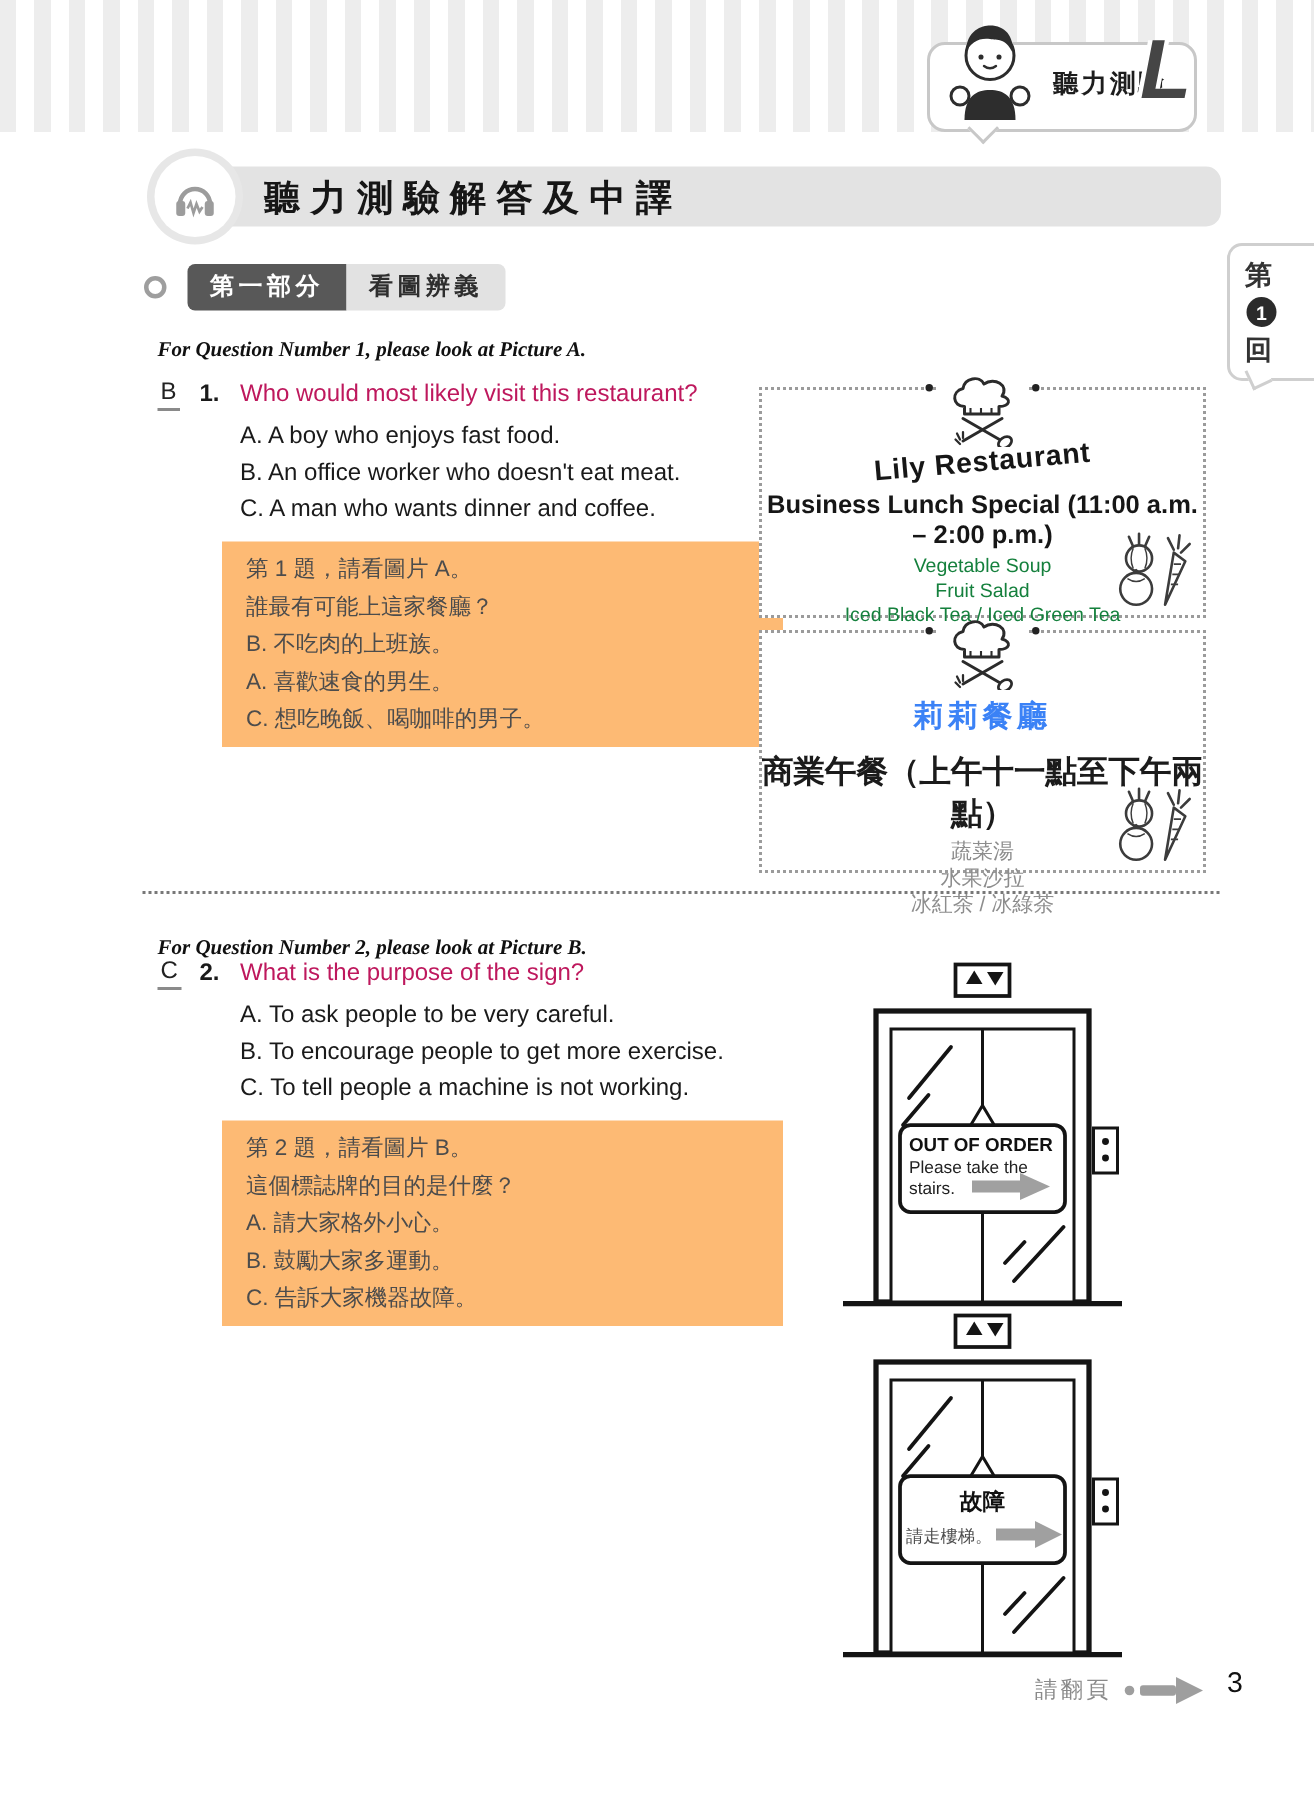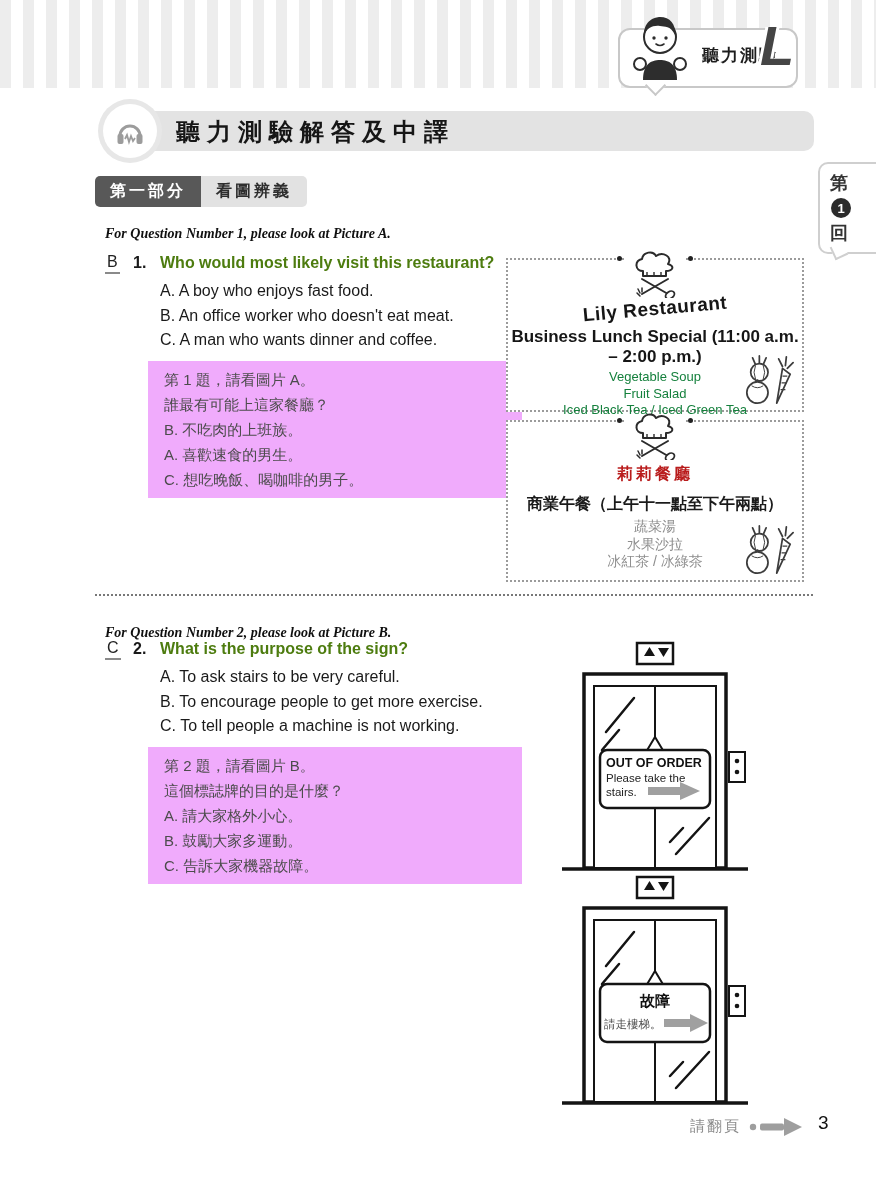--- a/index.html
+++ b/index.html
@@ -34,48 +34,48 @@
     border:2px solid #cfcfcf;border-radius:10px;display:flex;flex-direction:column;
     align-items:flex-start;padding-left:10px;justify-content:center;gap:3px;}
   .round-tab .zh{font-size:18px;font-weight:bold;color:#333;}
   .round-badge{width:20px;height:20px;border-radius:50%;background:#2b2b2b;color:#fff;
     font-size:13px;font-weight:bold;display:flex;align-items:center;justify-content:center;margin-left:1px;}
   .tab-tail{position:absolute;left:832px;top:244px;width:12px;height:12px;background:#fff;
     border-right:2px solid #cfcfcf;border-bottom:2px solid #cfcfcf;transform:rotate(65deg);}
   
   .part-bullet{position:absolute;left:96px;top:184px;width:9px;height:9px;border-radius:50%;
     background:#fff;border:3px solid #9e9e9e;}
-  .part-banner{position:absolute;left:95px;top:176px;height:31px;display:flex;}
+  .part-banner{position:absolute;left:125px;top:176px;height:31px;display:flex;}
   .chip{display:flex;align-items:center;padding:0 15px;font-size:16px;font-weight:bold;letter-spacing:3px;}
   .chip-dark{background:#585858;color:#fff;border-radius:5px 0 0 5px;}
   .chip-light{background:#e2e2e2;color:#2e2e2e;border-radius:0 5px 5px 0;}
   
   .q-heading{position:absolute;font-family:"Liberation Serif",serif;font-style:italic;
     font-weight:bold;font-size:14px;color:#101010;}
   .answer-letter{position:absolute;font-size:16px;color:#222;border-bottom:2px solid #8a8a8a;
     padding:0 2px 1px 2px;}
   .q-number{position:absolute;font-size:16px;font-weight:bold;color:#1a1a1a;}
-  .q-text{position:absolute;font-size:16px;color:#4d7c0f;font-weight:bold;}
+  .q-text{position:absolute;font-size:16px;color:#be185d;}
   .q-options{position:absolute;font-size:16px;color:#1a1a1a;line-height:24.5px;}
-  .trans-box{position:absolute;left:148px;width:342px;background:#f0abfc;
+  .trans-box{position:absolute;left:148px;width:342px;background:#fdba74;
     padding:6px 16px;font-size:15px;color:#4c4c4c;line-height:25px;}
   
   .menu-card{position:absolute;left:506px;width:294px;background:#fff;
     border:2px dotted #9b9b9b;text-align:center;}
   .menu-notch{position:absolute;top:-4px;left:50%;transform:translateX(-50%);
     width:62px;height:8px;background:#fff;}
   .menu-dot{position:absolute;top:-4px;width:5px;height:5px;border-radius:50%;background:#222;}
   .menu-dot.l{left:calc(50% - 38px);} .menu-dot.r{left:calc(50% + 33px);}
   .chef-hat{position:absolute;top:-12px;left:50%;transform:translateX(-50%);}
   .menu-name-en{margin-top:38px;font-size:19px;font-weight:bold;color:#161616;
     transform:rotate(-5deg);letter-spacing:.5px;}
   .menu-head-en{margin-top:7px;font-size:17px;font-weight:bold;color:#161616;}
   .menu-items-en{margin-top:2px;font-size:13px;color:#15803d;line-height:16.5px;}
-  .menu-name-zh{margin-top:42px;font-size:16px;font-weight:bold;color:#b91c1c;letter-spacing:3px;}
-  .menu-head-zh{margin-top:9px;font-size:16px;font-weight:bold;color:#1b1b1b;}
+  .menu-name-zh{margin-top:42px;font-size:20px;font-weight:bold;color:#3b82f6;letter-spacing:3px;}
+  .menu-head-zh{margin-top:9px;font-size:21px;font-weight:bold;color:#1b1b1b;}
   .menu-items-zh{margin-top:3px;font-size:14px;color:#8d8d8d;line-height:17.5px;}
   .veg-icon{position:absolute;right:6px;bottom:3px;}
   
   .dotted-divider{position:absolute;left:95px;top:594px;width:718px;border-top:2px dotted #787878;}
   
   .elevator{position:absolute;left:560px;width:190px;height:232px;}
   
   .turn-label{position:absolute;left:690px;top:1117px;font-size:15px;color:#8a8a8a;letter-spacing:2px;}
   .turn-arrow{position:absolute;left:748px;top:1116px;}
   .page-num{position:absolute;left:818px;top:1112px;font-size:19px;color:#111;}
@@ -207,21 +207,21 @@
     </svg>
   </div>
 
   <div class="dotted-divider"></div>
 
   <div class="q-heading" style="left:105px;top:610px;margin-top:15px;">For Question Number 2, please look at Picture B.</div>
   <div class="answer-letter" style="left:105px;top:639px;">C</div>
   <div class="q-number" style="left:133px;top:640px;">2.</div>
   <div class="q-text" style="left:160px;top:640px;">What is the purpose of the sign?</div>
   <div class="q-options" style="left:160px;top:665px;">
-    <div>A. To ask stairs to be very careful.</div>
+    <div>A. To ask people to be very careful.</div>
     <div>B. To encourage people to get more exercise.</div>
     <div>C. To tell people a machine is not working.</div>
   </div>
   <div class="trans-box" style="top:747px;">
     <div>第 2 題，請看圖片 B。</div>
     <div>這個標誌牌的目的是什麼？</div>
     <div>A. 請大家格外小心。</div>
     <div>B. 鼓勵大家多運動。</div>
     <div>C. 告訴大家機器故障。</div>
   </div>

